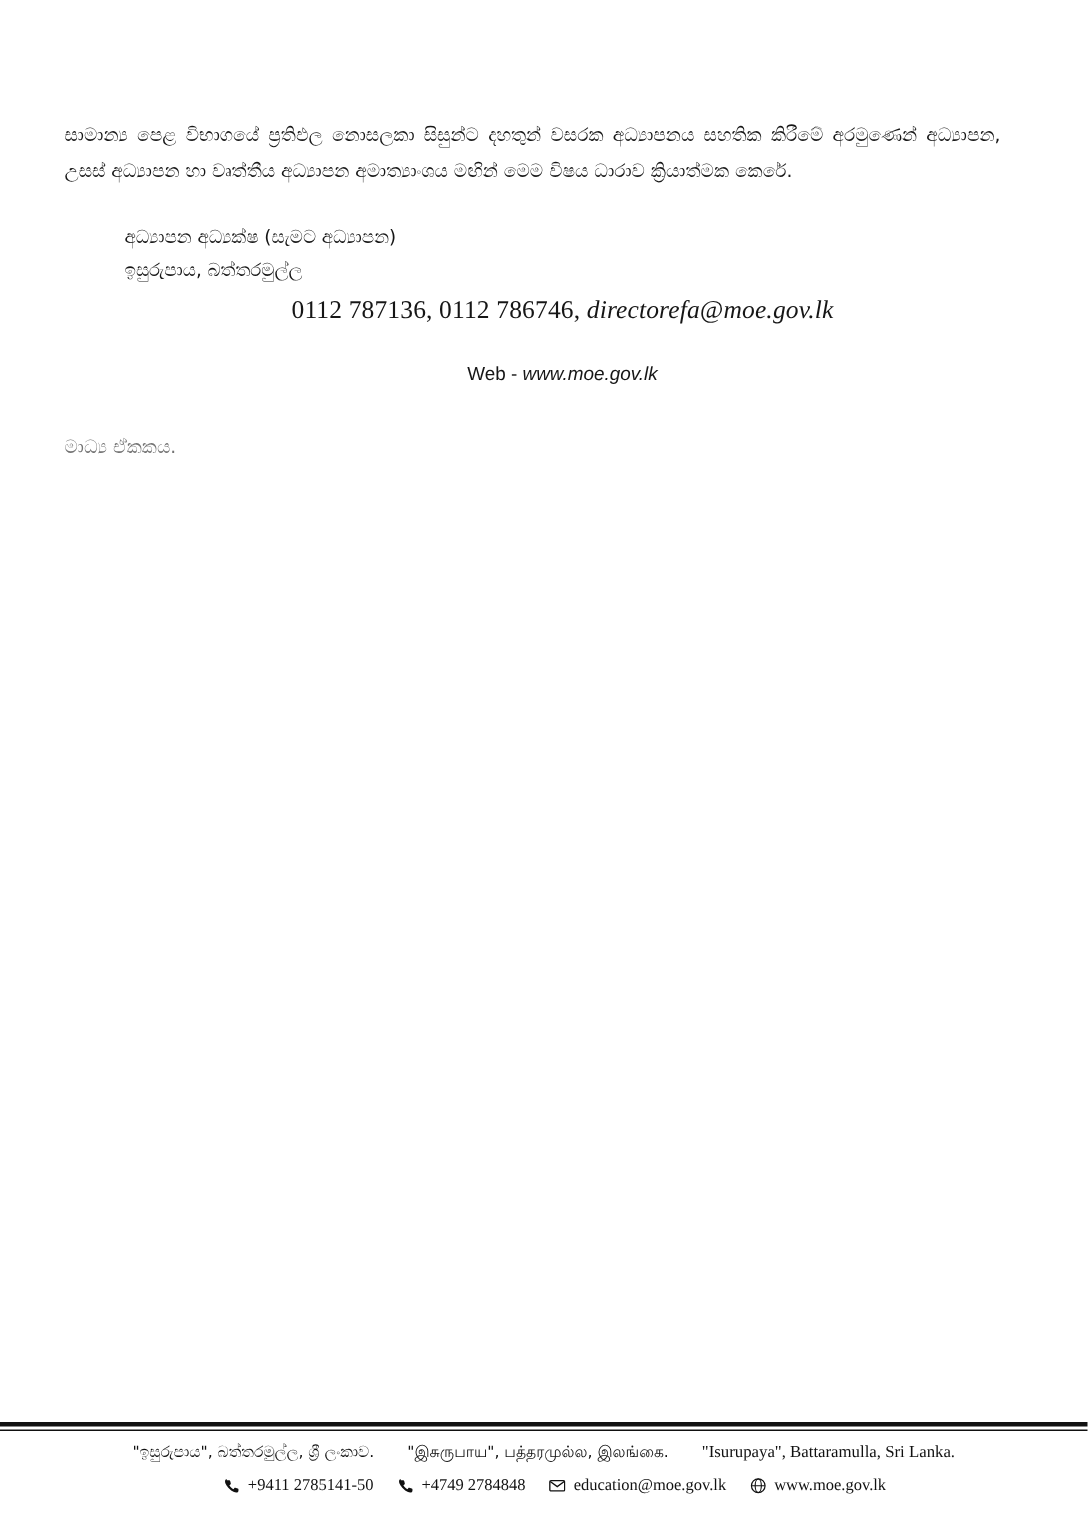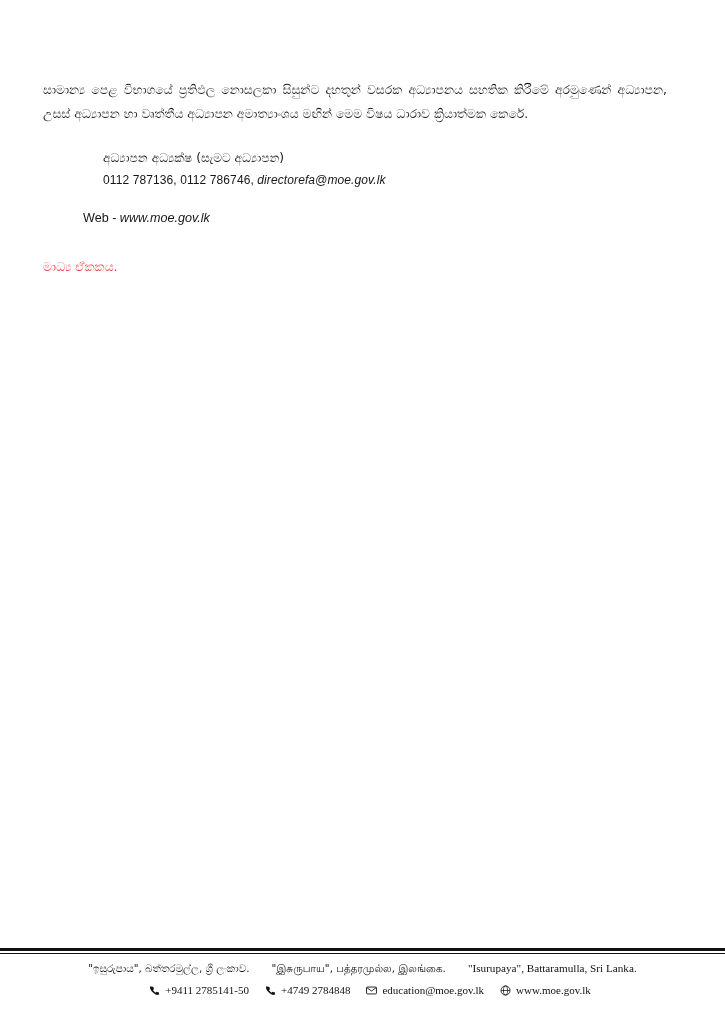--- a/index.html
+++ b/index.html
@@ -36,52 +36,54 @@
     margin: 0 0 18px 0;
   }
   .para-2 {
     margin-bottom: 20px;
   }
   .bold-inline {
     font-weight: bold;
   }
   
   .addr-block {
-    margin-left: 60px;
+    margin-left: 40px;
     margin-top: 22px;
   }
   .addr-line {
     font-family: "DejaVu Sans", sans-serif;
     font-size: 12.2px;
     line-height: 1.78;
     color: #161616;
     white-space: nowrap;
   }
   .addr-line.latin {
-    font-family: Liberation Sans, sans-serif;
-    font-size: 12px;
+    font-family: Liberation Serif, serif;
+    font-size: 17px;
     letter-spacing: 0.1px;
+    text-align: center;
   }
   .email {
     font-style: italic;
   }
   .web-line {
     font-family: "Liberation Sans", sans-serif;
     font-size: 12.6px;
     margin-top: 20px;
     margin-left: 40px;
     color: #161616;
+    text-align: center;
   }
   .web-url {
     font-style: italic;
   }
   .media-line {
     font-family: "DejaVu Sans", sans-serif;
     font-size: 12.4px;
-    color: #ef4444;
+    color: #737373;
     margin-top: 34px;
   }
   
   .footer {
     position: absolute;
     left: 0;
     right: 0;
     bottom: 0;
     height: 76px;
   }
@@ -153,20 +155,21 @@
 
 <div class="page">
 
   <div class="content">
 
     <p class="para">සාමාන්‍ය පෙළ විභාගයේ ප්‍රතිඵල නොසලකා සිසුන්ට දහතුන් වසරක අධ්‍යාපනය සහතික කිරීමේ අරමුණෙන් අධ්‍යාපන, උසස් අධ්‍යාපන හා වෘත්තීය අධ්‍යාපන අමාත්‍යාංශය මඟින් මෙම විෂය ධාරාව ක්‍රියාත්මක කෙරේ.</p>
 
 
     <div class="addr-block">
       <div class="addr-line">අධ්‍යාපන අධ්‍යක්ෂ (සැමට අධ්‍යාපන)</div>
+      <div class="addr-line">ඉසුරුපාය, බත්තරමුල්ල</div>
       <div class="addr-line latin"><span>0112 787136, 0112 786746, </span><span class="email">directorefa@moe.gov.lk</span></div>
     </div>
 
     <div class="web-line"><span>Web - </span><span class="web-url">www.moe.gov.lk</span></div>
 
     <div class="media-line">මාධ්‍ය ඒකකය.</div>
 
   </div>
 
   <div class="footer">

